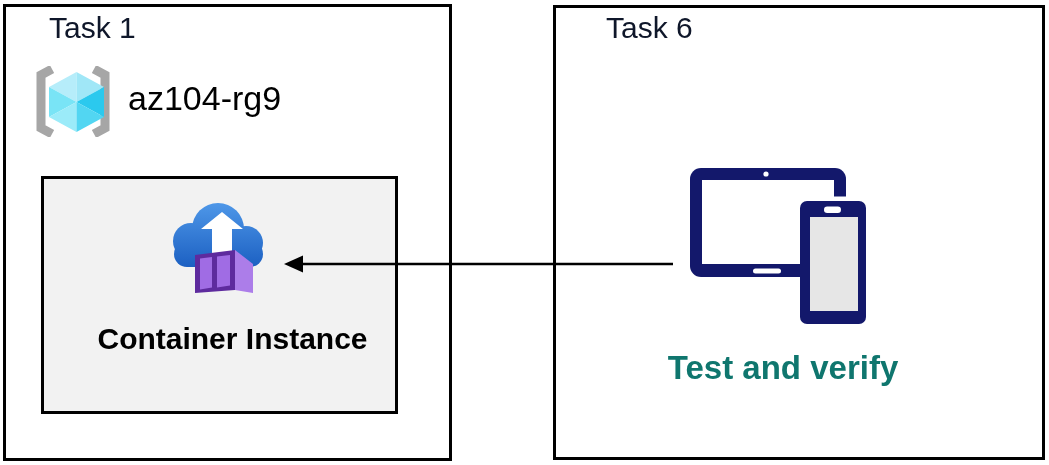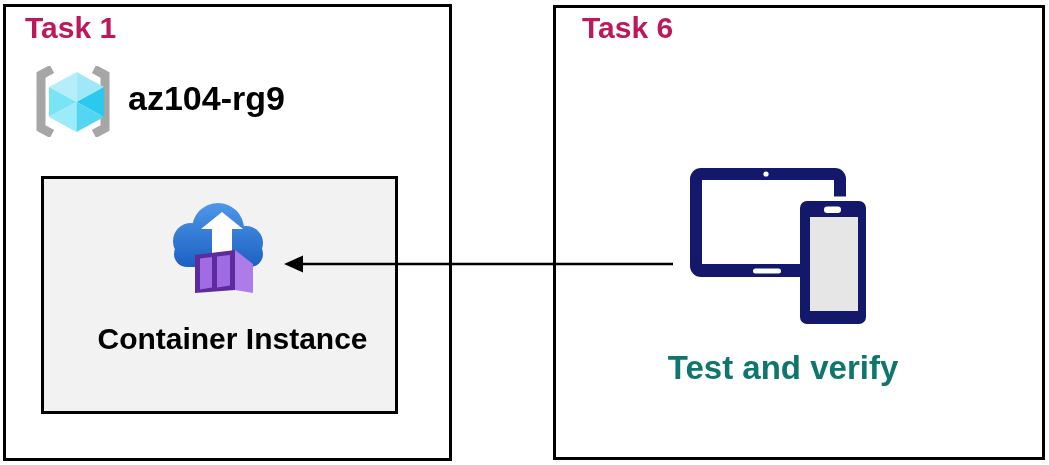--- a/index.html
+++ b/index.html
@@ -3,27 +3,27 @@
 <meta charset="utf-8">
 <style>
   html,body{margin:0;padding:0;background:#ffffff;}
   body{font-family:"Liberation Sans", sans-serif;}
   #stage{position:relative;width:1049px;height:465px;background:#ffffff;overflow:hidden;}
 
   .task-box{position:absolute;background:#ffffff;border:3px solid #000000;box-sizing:border-box;}
   #task1-box{left:3px;top:4px;width:449px;height:457px;}
   #task2-box{left:553px;top:5px;width:492px;height:455px;}
 
-  .task-title{position:absolute;font-size:30px;font-weight:bold;color:#be185d;line-height:32px;white-space:nowrap;}
+  .task-title{position:absolute;font-size:30px;font-weight:normal;color:#0f172a;line-height:32px;white-space:nowrap;margin-left:24px;}
   #task1-title{left:25px;top:12px;}
   #task2-title{left:582px;top:12px;}
 
   .icon-abs{position:absolute;}
 
-  #rg-label{position:absolute;left:128px;top:80px;font-size:34px;font-weight:bold;color:#000000;line-height:36px;white-space:nowrap;}
+  #rg-label{position:absolute;left:128px;top:80px;font-size:34px;font-weight:normal;color:#000000;line-height:36px;white-space:nowrap;}
 
   #container-box{position:absolute;left:41px;top:176px;width:357px;height:238px;background:#F2F2F2;border:3px solid #000000;box-sizing:border-box;}
 
   #ci-label{position:absolute;left:41px;top:322px;width:383px;text-align:center;font-size:30px;font-weight:bold;color:#000000;line-height:34px;white-space:nowrap;}
 
   #tv-label{position:absolute;left:633px;top:349px;width:300px;text-align:center;font-size:33px;font-weight:bold;color:#0f766e;line-height:37px;white-space:nowrap;}
 
   #arrow-overlay{position:absolute;left:0;top:0;width:1049px;height:465px;pointer-events:none;}
 </style>
 </head>

